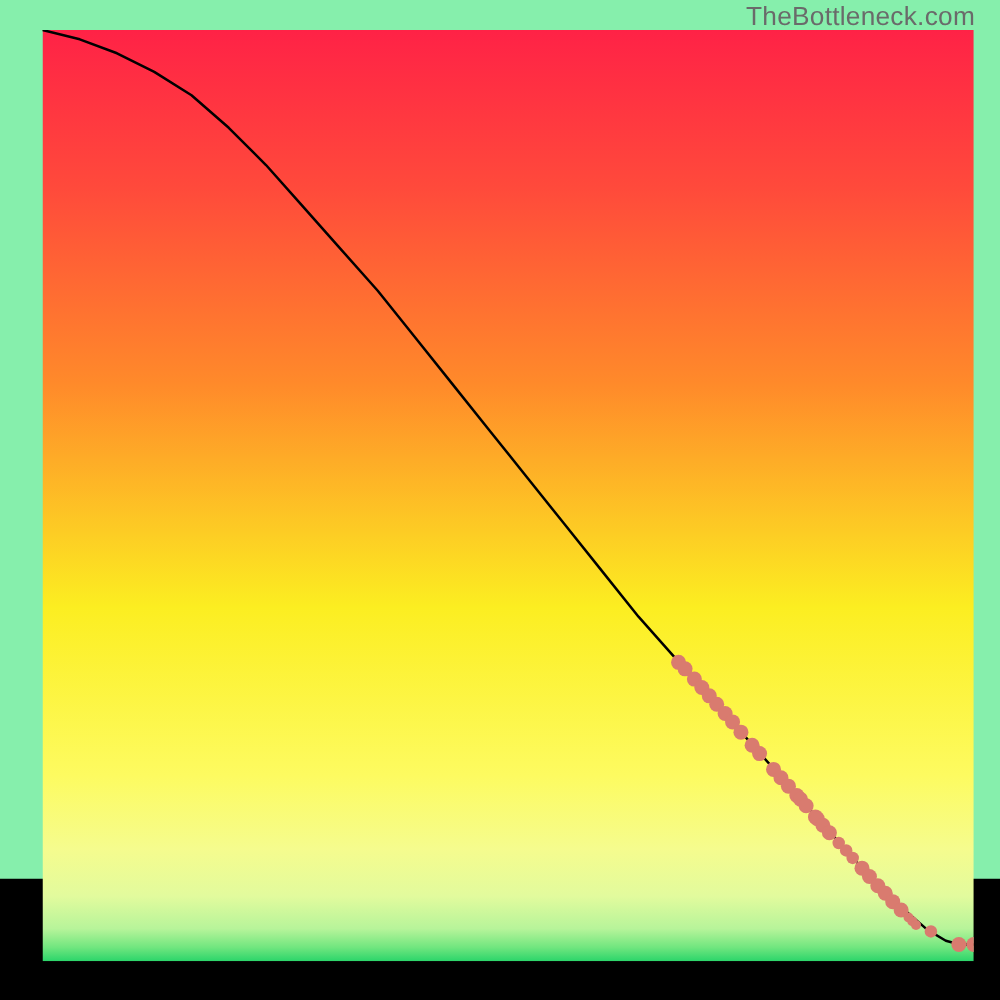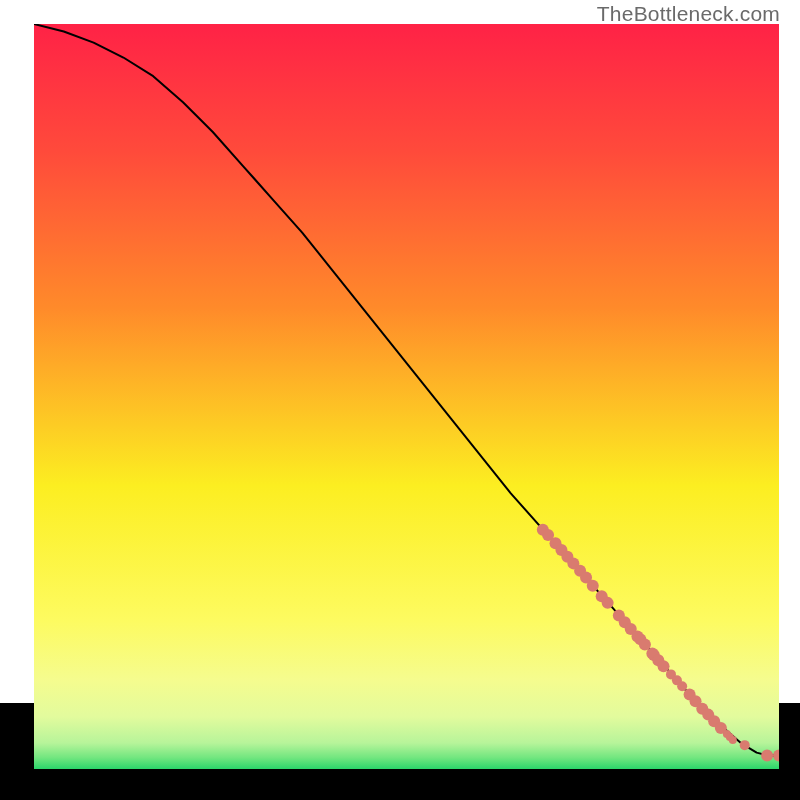--- a/index.html
+++ b/index.html
@@ -8,21 +8,21 @@
     width: 800px;
     height: 800px;
     background: #000;
     overflow: hidden;
     font-family: Arial, Helvetica, sans-serif;
   }
   .frame {
     position: relative;
     width: 800px;
     height: 703px;
-    background: #ffffff;
+    background: #86efac;
   }
   .plot-area {
     position: absolute;
     left: 34px;
     top: 24px;
     width: 745px;
     height: 745px;
   }
   .watermark {
     position: absolute;

